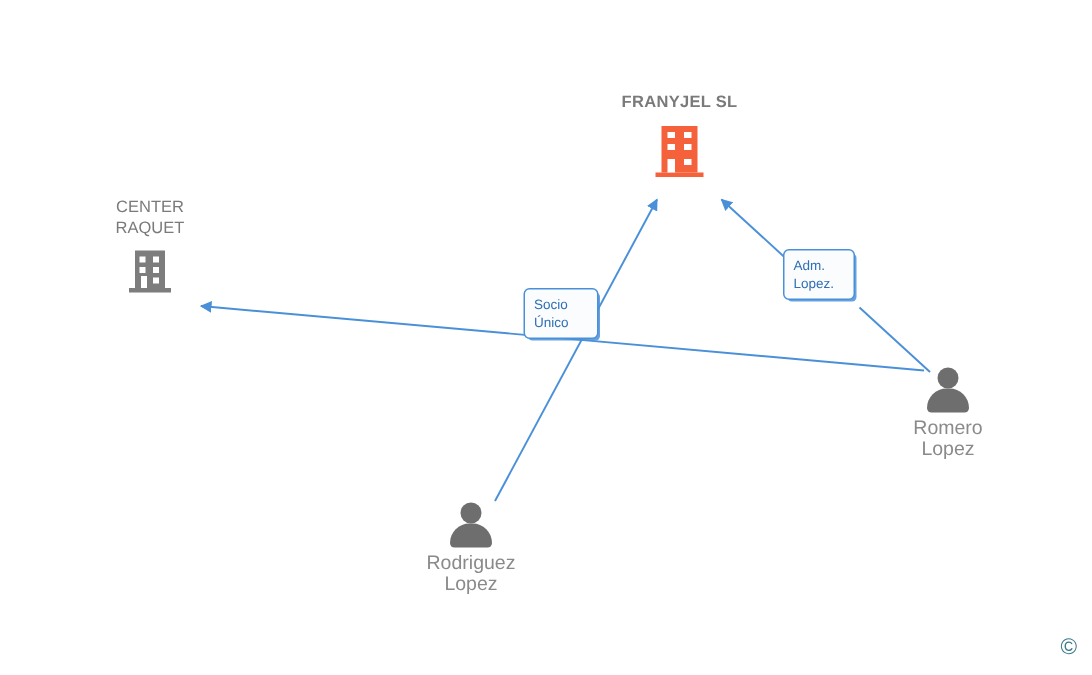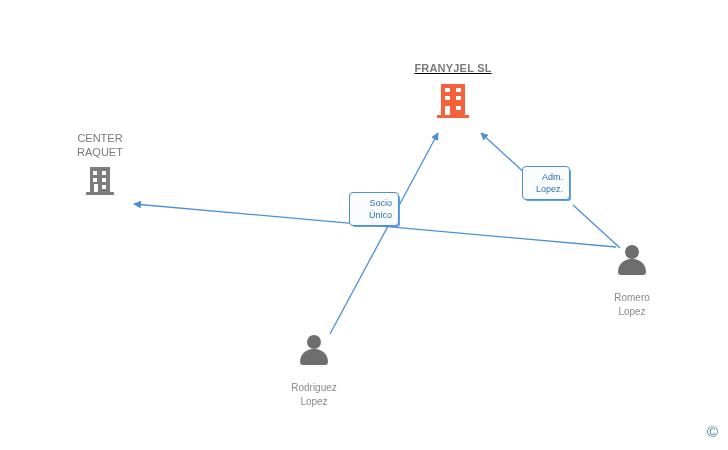--- a/index.html
+++ b/index.html
@@ -143,37 +143,37 @@
   .person .torso {
     position: absolute;
     left: 3px;
     top: 14px;
     width: 28px;
     height: 16px;
     background: #6e6e6e;
     border-radius: 13px 13px 3px 3px;
   }
   .person-label {
-    font-size: 10px;
+    font-size: 13px;
     color: #8a8a8a;
     line-height: 14px;
-    margin-top: 16px;
+    margin-top: 3px;
     white-space: nowrap;
   }
 
   
   .badge {
     position: absolute;
     background: #fbfcfe;
     border: 1px solid #4a90d9;
     border-radius: 4px;
     color: #2f6fb5;
     font-size: 9px;
     line-height: 12px;
-    text-align: right;
+    text-align: left;
     padding: 4px 6px;
     box-sizing: border-box;
     box-shadow: 2px 2px 0 -1px rgba(74,144,217,0.85);
   }
 
   
   #watermark {
     position: absolute;
     right: 10px;
     bottom: 10px;
@@ -211,21 +211,21 @@
     </defs>
 
     <line x1="330" y1="334" x2="438" y2="133" stroke="#4a90d9" stroke-width="1.3" marker-end="url(#arrow)"></line>
 
     <line x1="620" y1="248" x2="573" y2="205" stroke="#4a90d9" stroke-width="1.3"></line>
     <line x1="528" y1="176" x2="481" y2="133" stroke="#4a90d9" stroke-width="1.3" marker-end="url(#arrow)"></line>
 
     <line x1="616" y1="247" x2="134" y2="204" stroke="#4a90d9" stroke-width="1.3" marker-end="url(#arrow)"></line>
   </svg>
 
-  <div class="node" style="left:373px; top:62px; width:160px;text-decoration:underline;">
+  <div class="node" style="left:373px; top:62px; width:160px;">
     <div class="company-label">FRANYJEL SL</div>
     <div class="bldg bldg-main" style="margin-top:9px; width:32px;">
       <div class="tower"></div>
       <div class="base"></div>
       <div class="win" style="left:8px;  top:4px;"></div>
       <div class="win" style="left:19px; top:4px;"></div>
       <div class="win" style="left:8px;  top:12px;"></div>
       <div class="win" style="left:19px; top:12px;"></div>
       <div class="win" style="left:19px; top:22px;"></div>
       <div class="door"></div>

